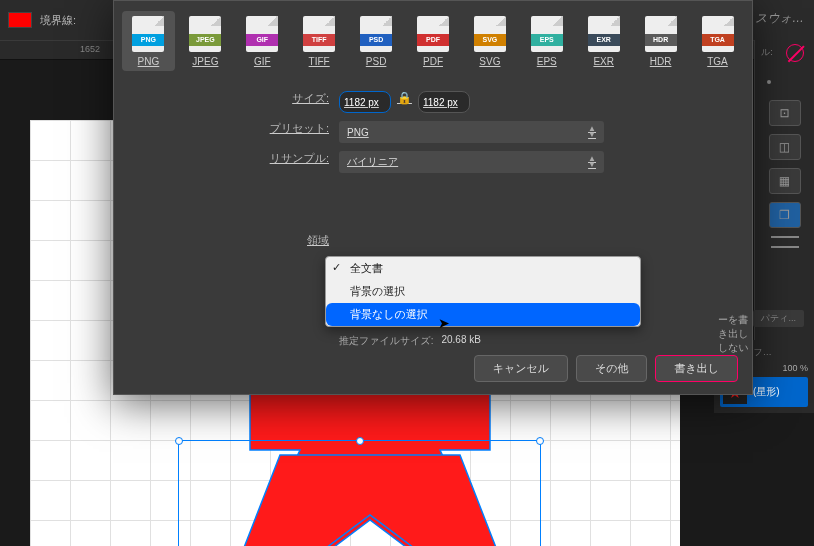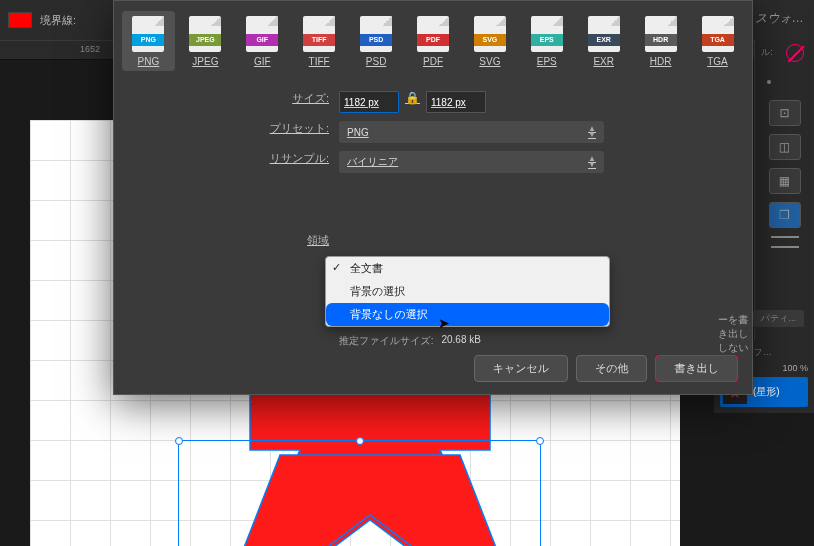--- a/index.html
+++ b/index.html
@@ -26,27 +26,27 @@
 .format-item { width: 60px; height: 60px; display: flex; flex-direction: column; align-items: center; justify-content: center; gap: 4px; border-radius: 4px; cursor: pointer; }
 .format-item.selected { background: #525252; }
 .format-icon { width: 32px; height: 36px; position: relative; background: #eee; border-radius: 2px; }
 .format-icon::before { content: ''; position: absolute; top: 0; right: 0; width: 10px; height: 10px; background: linear-gradient(135deg, transparent 50%, #ccc 50%); }
 .format-band { position: absolute; bottom: 6px; left: 0; right: 0; height: 12px; display: flex; align-items: center; justify-content: center; font-size: 7px; font-weight: bold; color: #fff; }
 .format-label { font-size: 10px; color: #ccc; }
 
 .form-area { padding: 10px 30px; }
 .form-row { display: flex; margin-bottom: 8px; }
 .form-label { width: 195px; text-align: right; padding-right: 10px; color: #bbb; font-size: 11px; }
-.size-input { width: 60px; height: 22px; background: #2a2a2a; border: 1.5px solid #0066cc; border-radius: 1px; color: #fff; padding: 0 4px; font-size: 10px; text-align: left; }
+.size-input { width: 52px; height: 22px; background: #2a2a2a; border: 1.5px solid #0066cc; border-radius: 8px; color: #fff; padding: 0 4px; font-size: 10px; text-align: left; }
 .size-input.plain { border: 1px solid #555; }
 .lock-icon { margin: 0 6px; color: #d4a030; font-size: 12px; }
 .select-box { width: 265px; height: 22px; background: #4a4a4a; border: none; border-radius: 3px; color: #ddd; padding: 0 8px; font-size: 10px; display: flex; align-items: center; justify-content: space-between; cursor: pointer; }
 .select-arrows { font-size: 8px; color: #aaa; display: flex; flex-direction: column; line-height: 6px; }
 
-.dropdown-open { position: absolute; left: 325px; top: 256px; width: 285px; background: #f0f0f0; border: 1px solid #999; border-radius: 4px; z-index: 200; box-shadow: 0 4px 12px rgba(0,0,0,0.4); }
+.dropdown-open { position: absolute; left: 325px; top: 256px; width: 316px; background: #f0f0f0; border: 1px solid #999; border-radius: 4px; z-index: 200; box-shadow: 0 4px 12px rgba(0,0,0,0.4); }
 .dropdown-item { padding: 4px 10px 4px 24px; font-size: 11px; color: #222; cursor: pointer; position: relative; }
 .dropdown-item.checked::before { content: '✓'; position: absolute; left: 6px; }
 .dropdown-item.highlighted { background: #0066ff; color: #fff; border-radius: 6px; }
 .cursor-arrow { position: absolute; left: 438px; top: 315px; z-index: 300; font-size: 14px; color: #000; }
 
 .matte-text { position: absolute; left: 604px; top: 312px; font-size: 10px; color: #aaa; }
 .filesize-row { position: absolute; left: 225px; top: 333px; display: flex; gap: 8px; font-size: 10px; color: #aaa; }
 .filesize-row .val { color: #ddd; }
 
 .dialog-buttons { position: absolute; bottom: 12px; right: 14px; display: flex; gap: 8px; }

